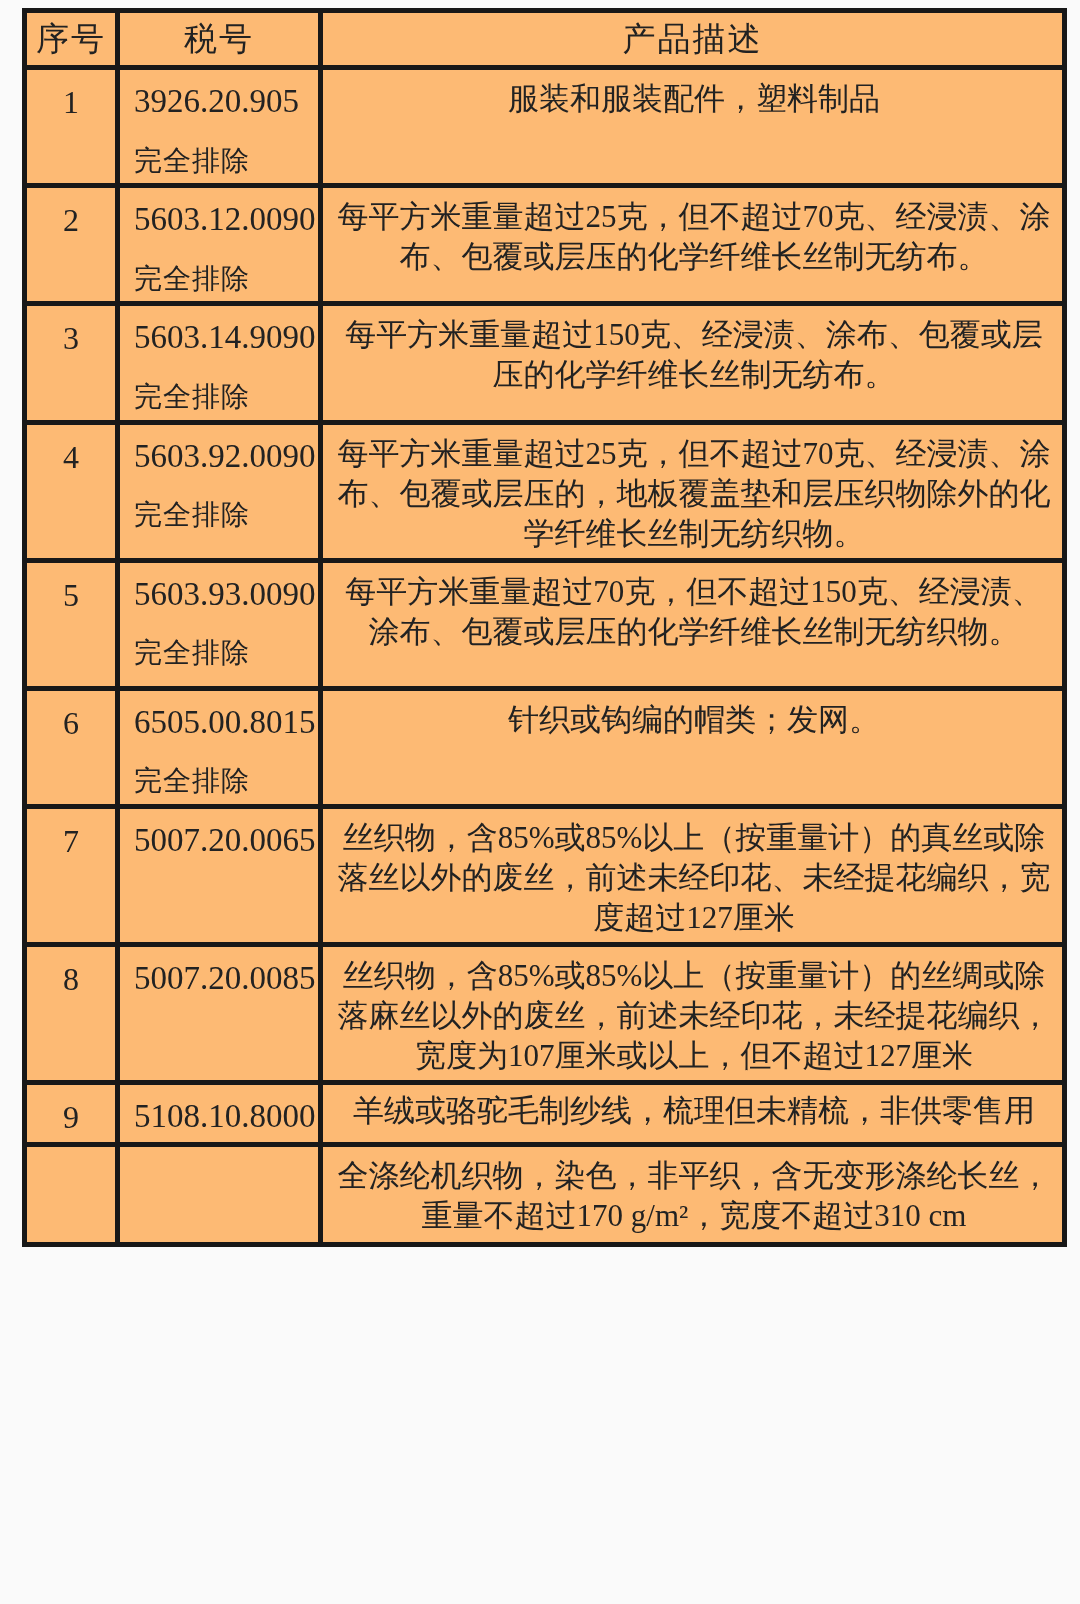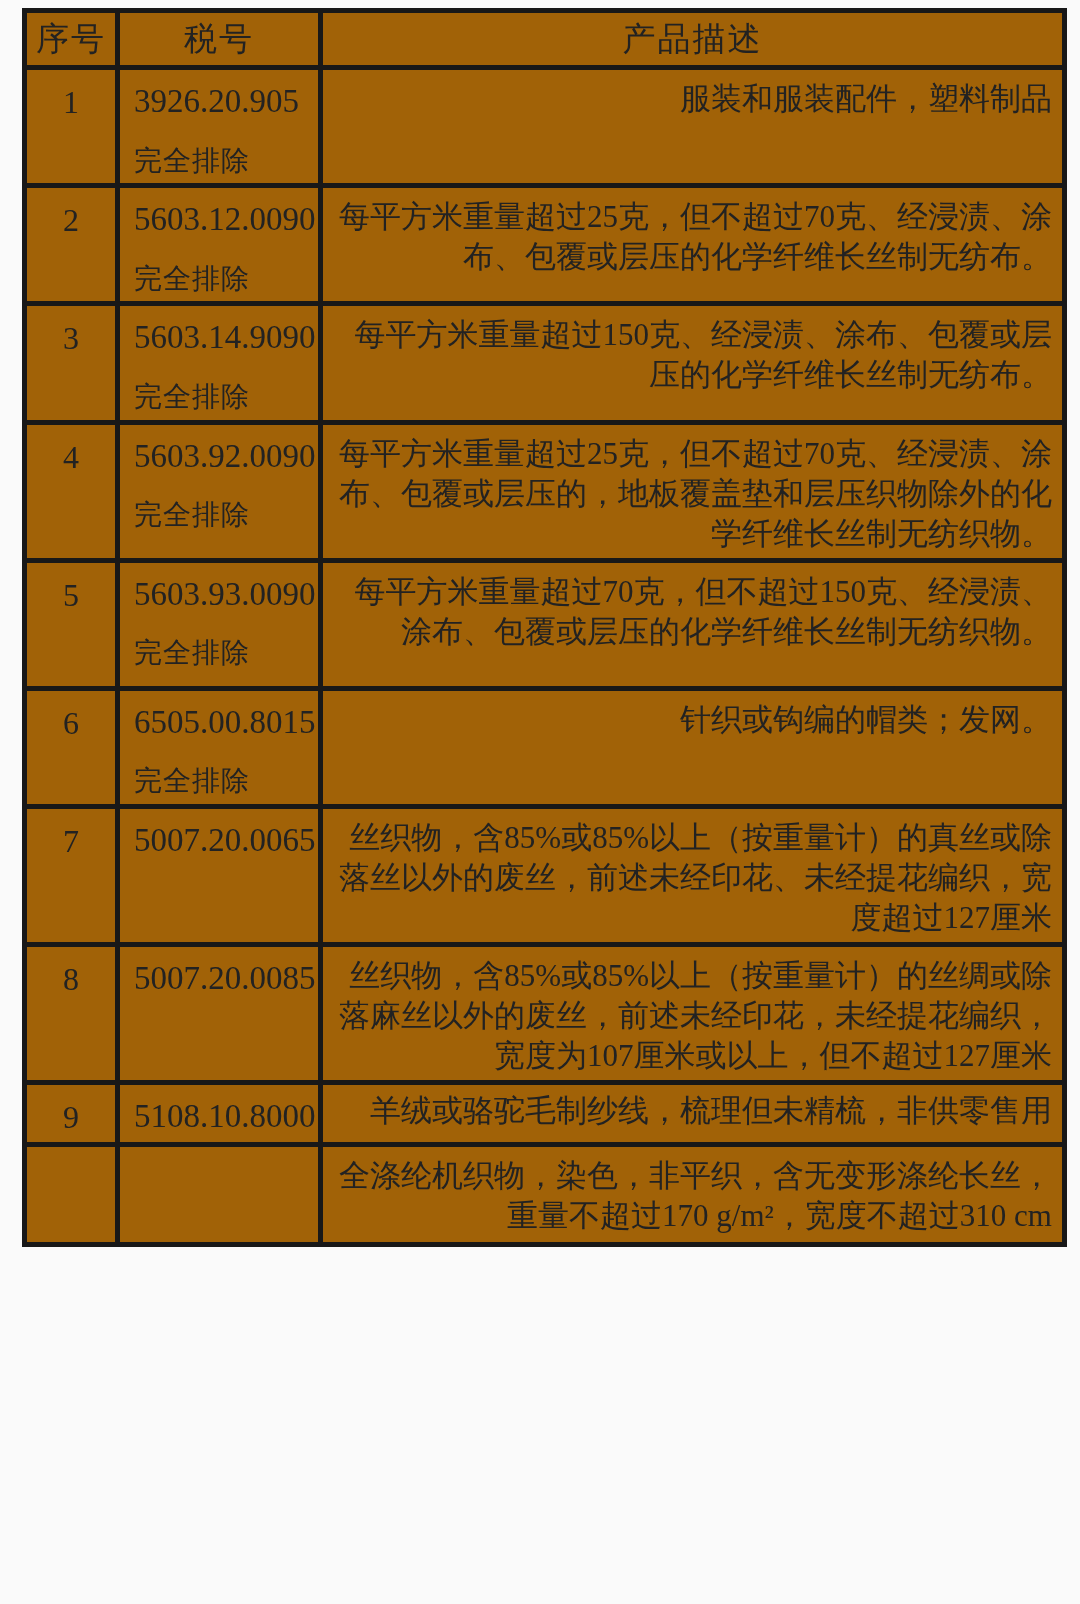--- a/index.html
+++ b/index.html
@@ -21,21 +21,21 @@
     position: absolute;
     left: 22px;
     top: 8px;
     width: 1040px;
     border-collapse: collapse;
     table-layout: fixed;
   }
   table.tariff th,
   table.tariff td {
     border: 5px solid #181818;
-    background: #a16207;
+    background: #fdba74;
     vertical-align: top;
     overflow: hidden;
   }
   col.c-no   { width: 93px;  }
   col.c-code { width: 203px; }
   col.c-desc { width: 744px; }
 
   th {
     font-weight: normal;
     font-size: 33px;
@@ -61,21 +61,21 @@
   td.code .excl {
     margin-top: 22px;
     font-size: 28px;
     letter-spacing: 1px;
   }
   td.code .excl:empty { display: none; }
   td.desc {
     font-size: 31px;
     line-height: 40px;
     padding: 9px 10px 4px 13px;
-    text-align: right;
+    text-align: center;
   }
 
   
   tbody tr:nth-child(1)  { height: 110px; }
   tbody tr:nth-child(2)  { height: 110px; }
   tbody tr:nth-child(3)  { height: 107px; }
   tbody tr:nth-child(4)  { height: 128px; }
   tbody tr:nth-child(5)  { height: 128px; }
   tbody tr:nth-child(6)  { height: 114px; }
   tbody tr:nth-child(7)  { height: 128px; }

